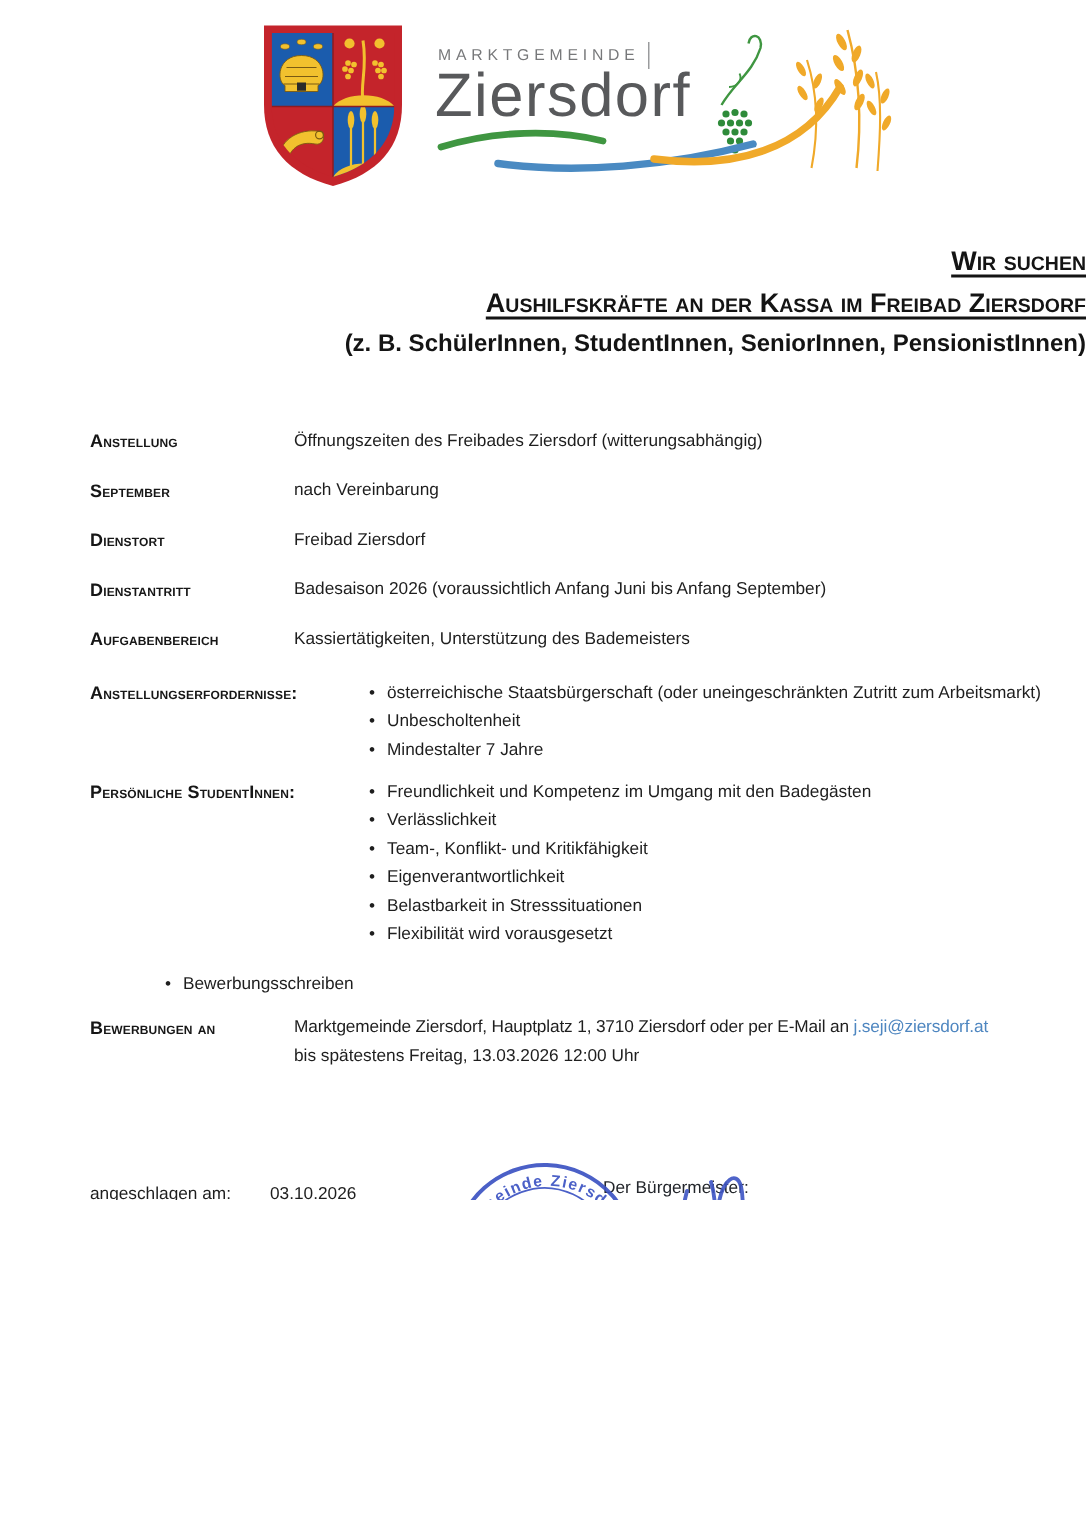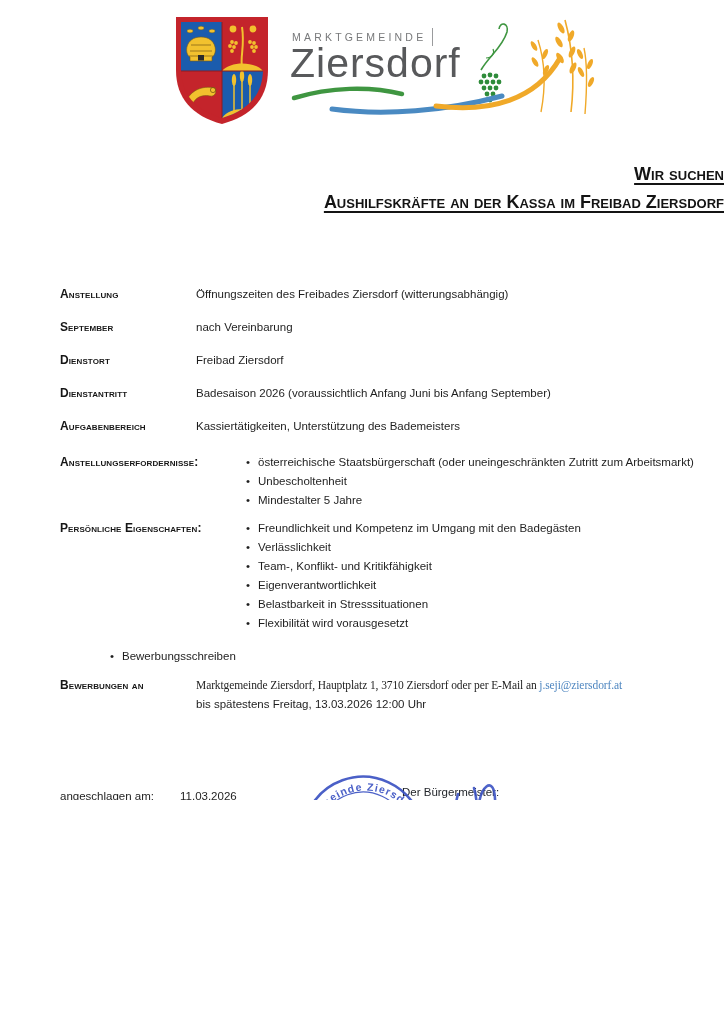--- a/index.html
+++ b/index.html
@@ -26,21 +26,21 @@
   .row{display:grid;grid-template-columns:136px 1fr;margin-bottom:14px;}
   .row.gap17{margin-bottom:17px;}
   .row.req{margin-bottom:9px;}
   .row.qual{margin-bottom:14px;}
   .row.att{margin-bottom:10px;}
   .lbl{font-variant:small-caps;font-weight:700;font-size:12px;letter-spacing:.1px;white-space:nowrap;color:#161616;}
   .val{color:#1e1e1e;}
   ul.blist{list-style:none;margin:0;padding:0;margin-left:50px;}
   ul.blist li{position:relative;padding-left:12px;}
   ul.blist li::before{content:"\2022";position:absolute;left:0;top:0;}
-  .nowrap{white-space:nowrap;letter-spacing:-.1px;font-family:Liberation Serif, serif;}
+  .nowrap{white-space:nowrap;letter-spacing:-.1px;}
   .mail{color:#4e86c0;text-decoration:none;cursor:pointer;}
   .b{font-weight:400;margin-top:12px;}
   
   .dates{position:absolute;left:60px;top:786px;display:grid;grid-template-columns:120px auto;font-size:11.5px;line-height:21px;}
   .mayor{position:absolute;left:402px;top:786px;font-size:11.5px;color:#23262b;z-index:1;}
   .stamp{position:absolute;left:296px;top:770px;width:134px;height:134px;transform:rotate(-20deg);opacity:.92;z-index:2;}
   .sig{position:absolute;left:408px;top:778px;width:108px;height:122px;z-index:3;opacity:.9;}
 </style>
 </head>
 <body>
@@ -150,20 +150,21 @@
         <span class="logo-small">MARKTGEMEINDE</span>
         <span class="logo-bar"></span>
       </div>
       <div class="logo-name">Ziersdorf</div>
     </div>
   </header>
 
   <section class="title">
     <div class="t1"><span class="ul">Wir suchen</span></div>
     <div class="t2"><span class="ul">Aushilfskräfte an der Kassa im Freibad Ziersdorf</span></div>
+    <div class="t3">(z. B. SchülerInnen, StudentInnen, SeniorInnen, PensionistInnen)</div>
   </section>
 
   <section class="details">
 
     <div class="row">
       <div class="lbl">Anstellung</div>
       <div class="val">Öffnungszeiten des Freibades Ziersdorf (witterungsabhängig)</div>
     </div>
 
     <div class="row">
@@ -184,26 +185,26 @@
     <div class="row gap17">
       <div class="lbl">Aufgabenbereich</div>
       <div class="val">Kassiertätigkeiten, Unterstützung des Bademeisters</div>
     </div>
 
     <div class="row req">
       <div class="lbl">Anstellungserfordernisse:</div>
       <ul class="blist">
         <li>österreichische Staatsbürgerschaft (oder uneingeschränkten Zutritt zum Arbeitsmarkt)</li>
         <li>Unbescholtenheit</li>
-        <li>Mindestalter 5 Jahre</li>
+        <li>Mindestalter 7 Jahre</li>
       </ul>
     </div>
 
     <div class="row qual">
-      <div class="lbl">Persönliche Eigenschaften:</div>
+      <div class="lbl">Persönliche StudentInnen:</div>
       <ul class="blist">
         <li>Freundlichkeit und Kompetenz im Umgang mit den Badegästen</li>
         <li>Verlässlichkeit</li>
         <li>Team-, Konflikt- und Kritikfähigkeit</li>
         <li>Eigenverantwortlichkeit</li>
         <li>Belastbarkeit in Stresssituationen</li>
         <li>Flexibilität wird vorausgesetzt</li>
       </ul>
     </div>
 
@@ -218,21 +219,21 @@
       <div class="val">
         <div class="nowrap"><span>Marktgemeinde Ziersdorf, Hauptplatz 1, 3710 Ziersdorf oder per E-Mail an</span> <a class="mail">j.seji@ziersdorf.at</a></div>
         <div><span class="b">bis spätestens Freitag, 13.03.2026</span> <span>12:00 Uhr</span></div>
       </div>
     </div>
 
   </section>
 
   <div class="dates">
     <div>angeschlagen am:</div>
-    <div>11.03.2026</div>
+    <div>03.10.2026</div>
     <div>abgenommen am:</div>
     <div>13.03.2026</div>
   </div>
 
   <div class="mayor">Der Bürgermeister:</div>
 
   <svg class="stamp" viewBox="0 0 140 140">
     <defs>
       <path id="arcTop" d="M14,78 A56,56 0 0 1 126,78"></path>
       <path id="arcBot" d="M24,64 A50,50 0 0 0 116,64"></path>

